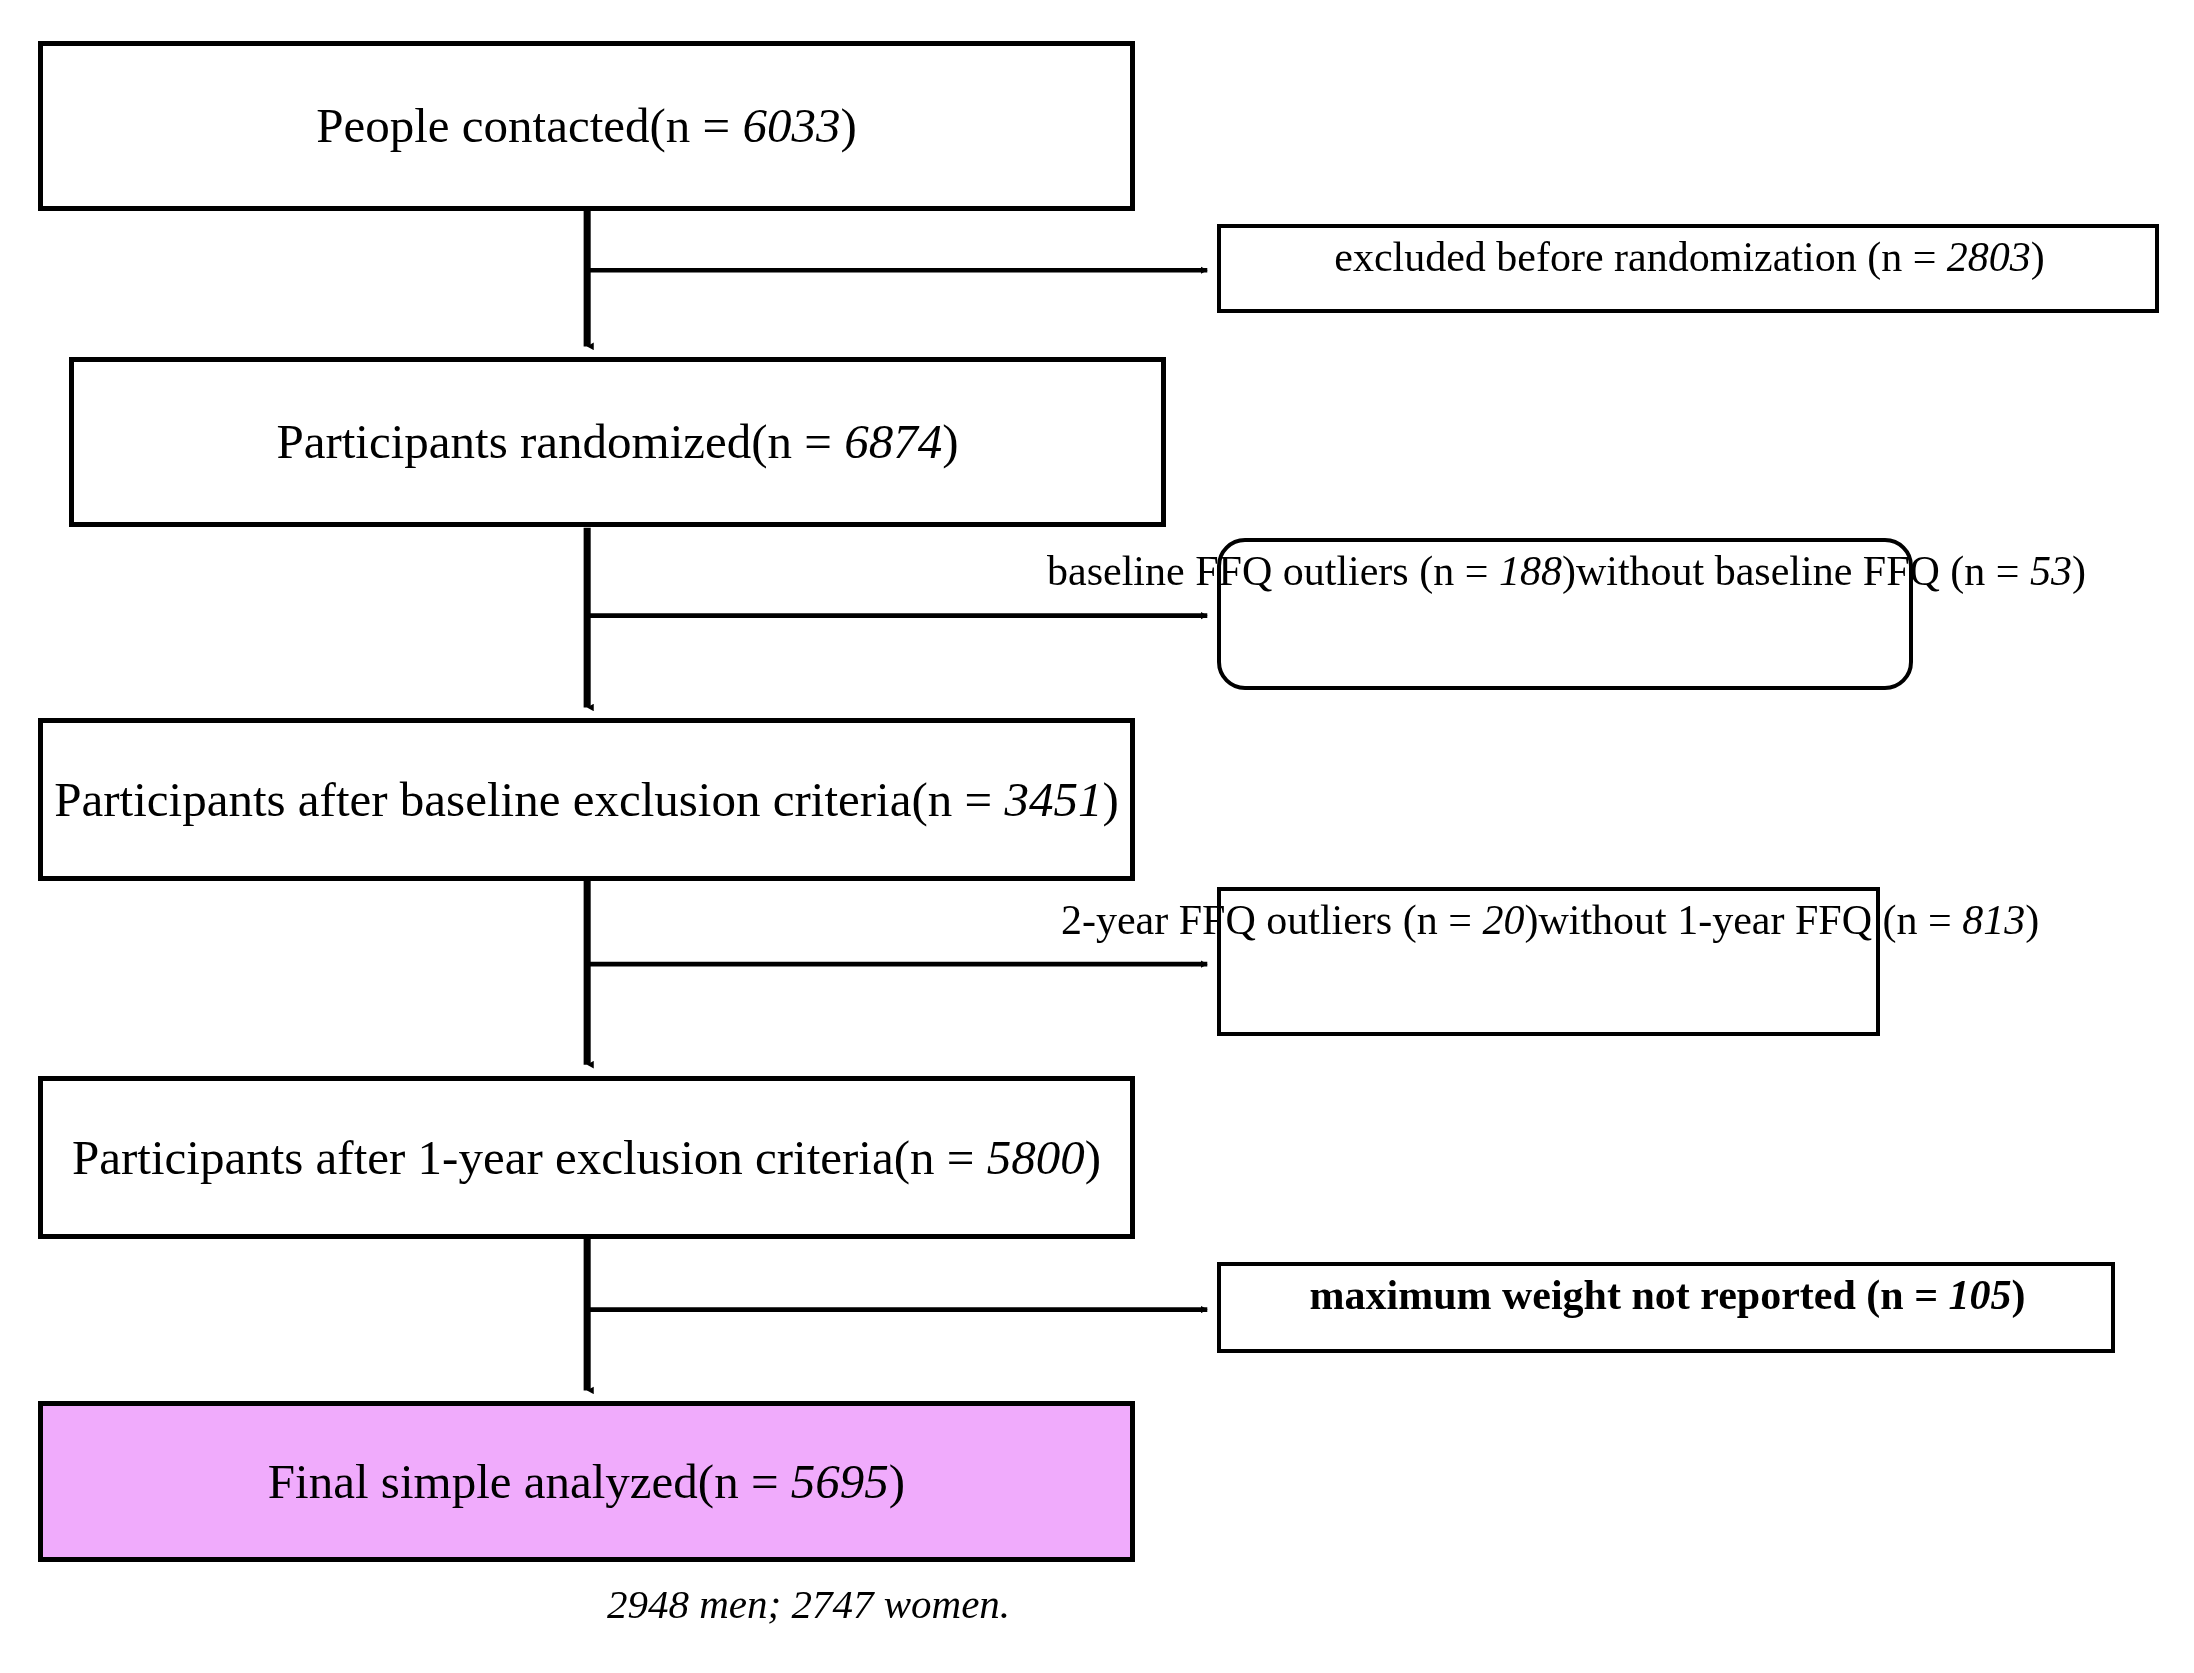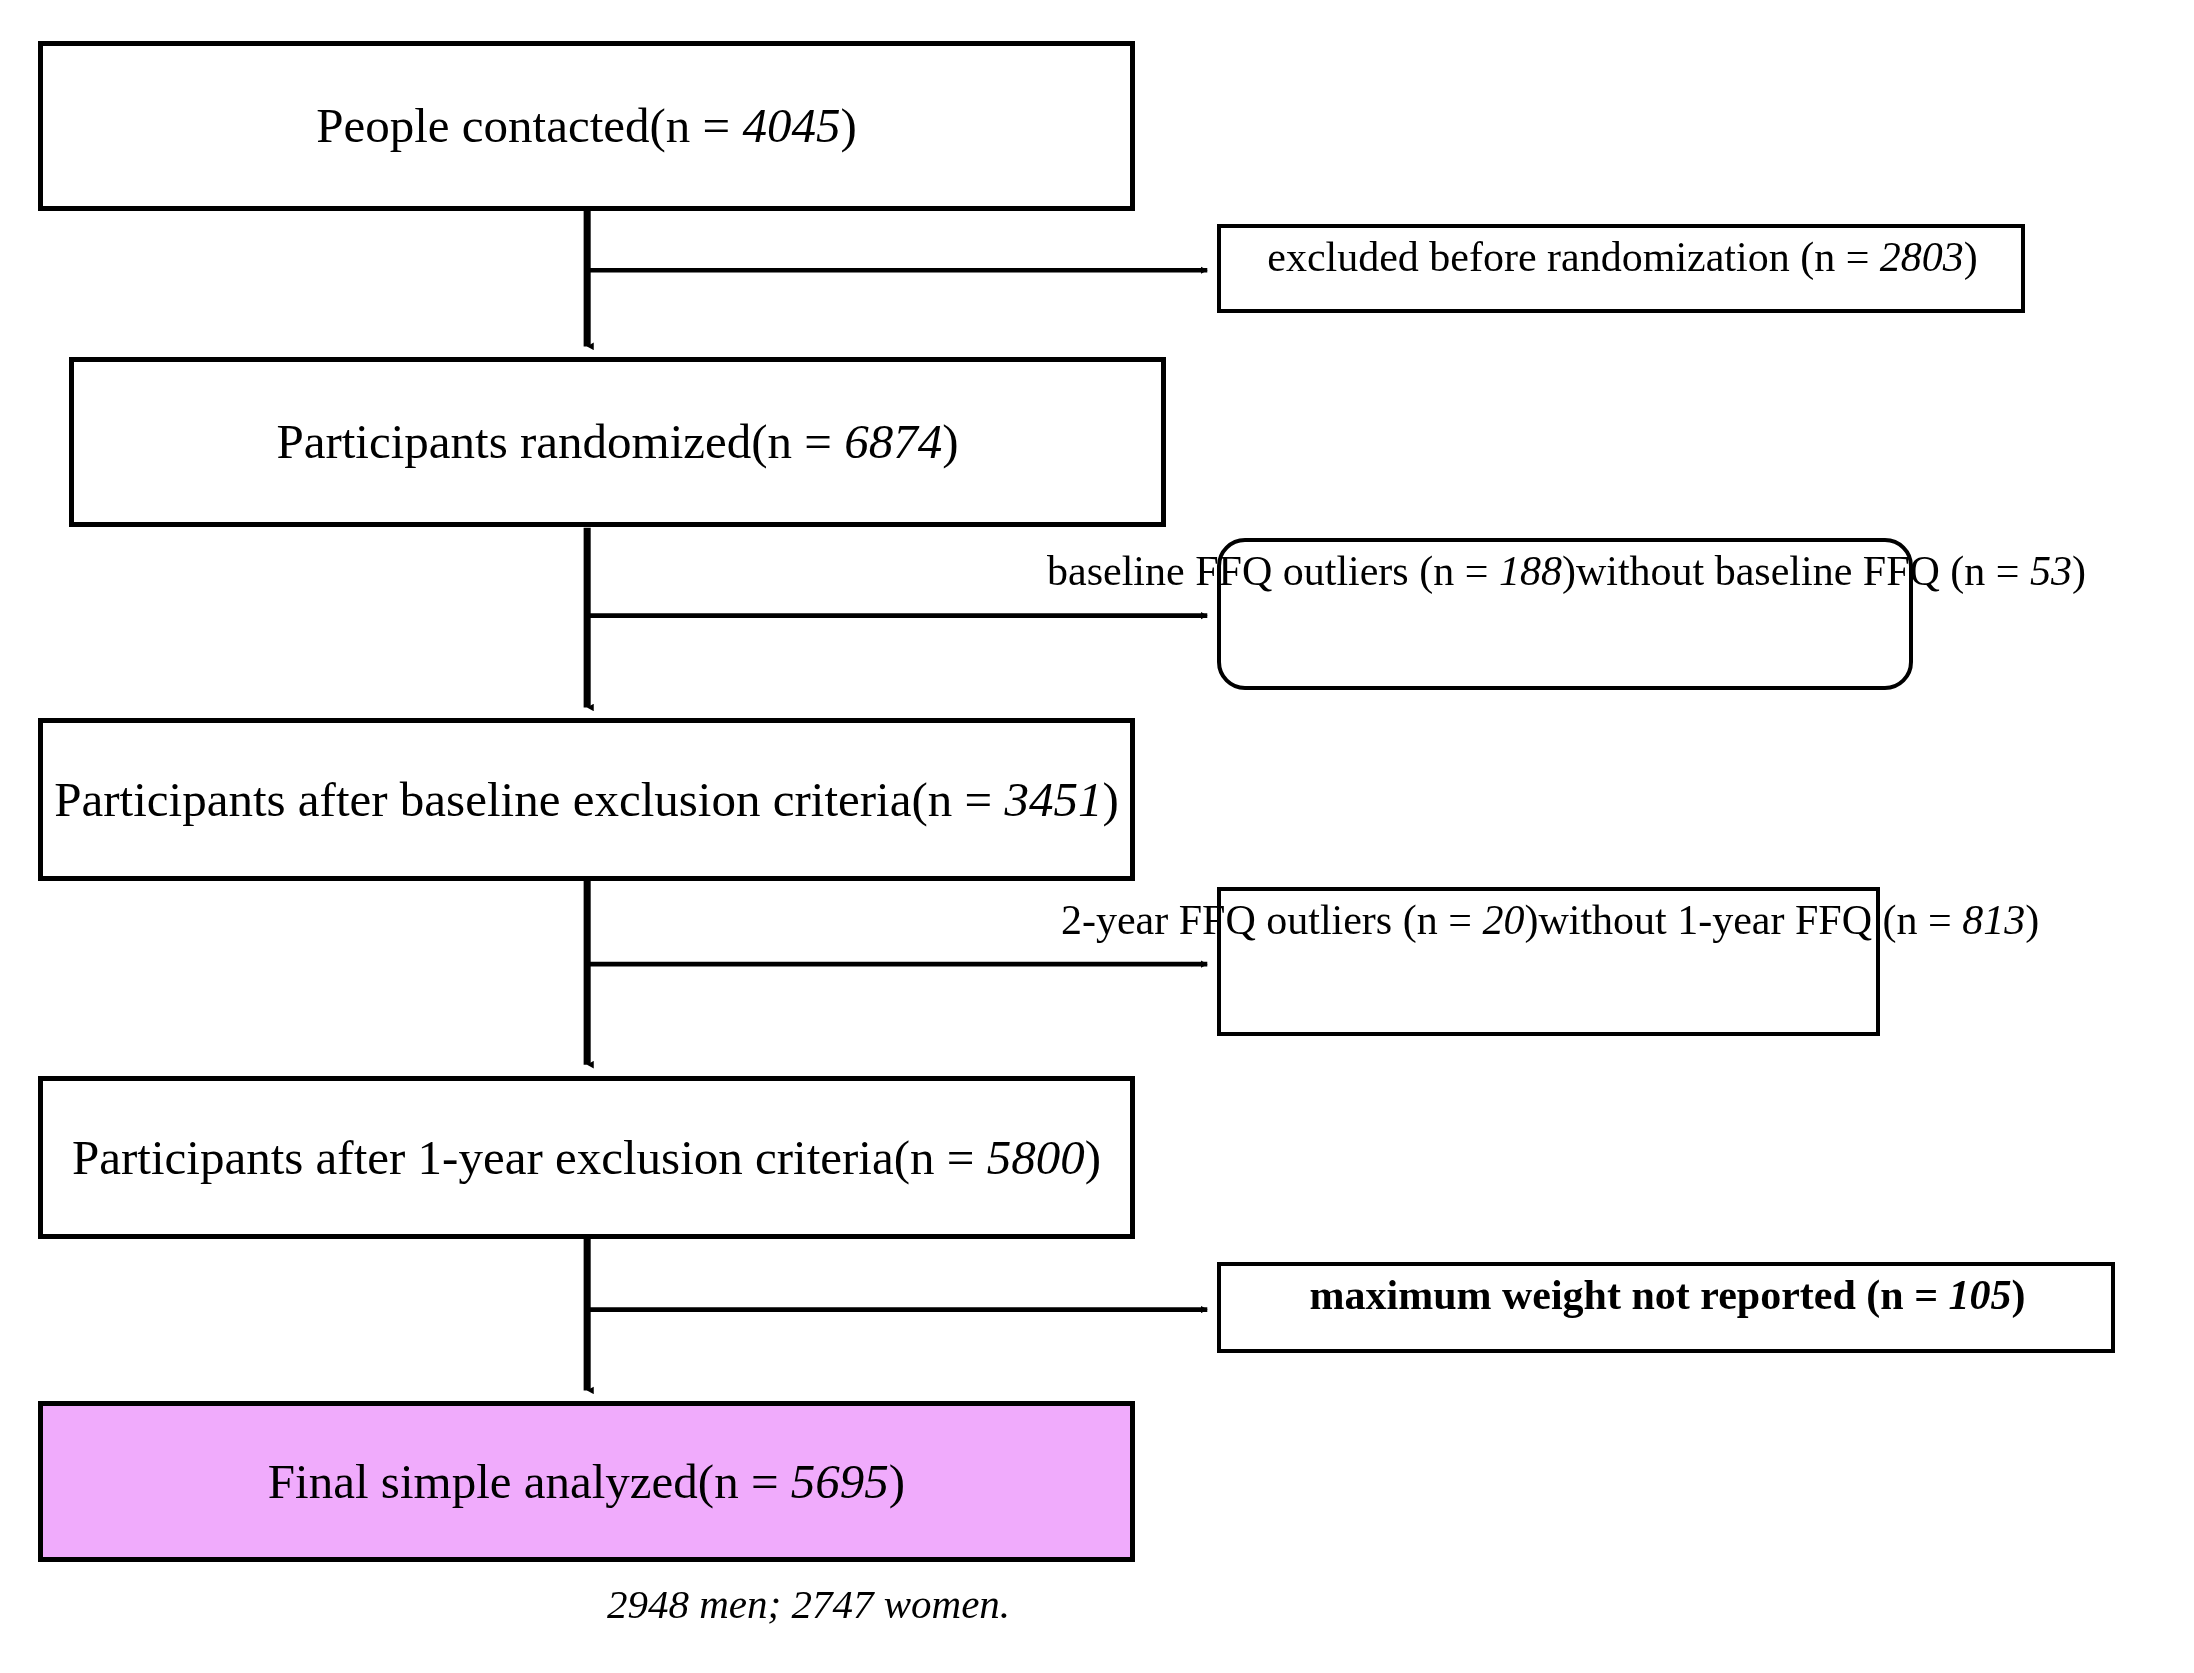--- a/index.html
+++ b/index.html
@@ -95,21 +95,21 @@
     <g stroke="#000000" stroke-width="6" fill="none">
       <line x1="748" y1="344" x2="1538" y2="344" marker-end="url(#arrowRight)"></line>
       <line x1="748" y1="784" x2="1538" y2="784" marker-end="url(#arrowRight)"></line>
       <line x1="748" y1="1228" x2="1538" y2="1228" marker-end="url(#arrowRight)"></line>
       <line x1="748" y1="1668" x2="1538" y2="1668" marker-end="url(#arrowRight)"></line>
     </g>
   </svg>
 
   <div class="node main-node" style="left:38px; top:41px; width:1097px; height:170px;">
     <div class="node-line">People contacted</div>
-    <div class="node-line"><span>(n = </span><span class="nval">4045</span><span>)</span></div>
+    <div class="node-line"><span>(n = </span><span class="nval">6033</span><span>)</span></div>
   </div>
 
   <div class="node main-node" style="left:38px; top:357px; width:1097px; height:170px;margin-left:31px;">
     <div class="node-line">Participants randomized</div>
     <div class="node-line"><span>(n = </span><span class="nval">6874</span><span>)</span></div>
   </div>
 
   <div class="node main-node" style="left:38px; top:718px; width:1097px; height:163px;">
     <div class="node-line">Participants after baseline exclusion criteria</div>
     <div class="node-line"><span>(n = </span><span class="nval">3451</span><span>)</span></div>
@@ -118,21 +118,21 @@
   <div class="node main-node" style="left:38px; top:1076px; width:1097px; height:163px;">
     <div class="node-line">Participants after 1-year exclusion criteria</div>
     <div class="node-line"><span>(n = </span><span class="nval">5800</span><span>)</span></div>
   </div>
 
   <div class="node main-node shaded" style="left:38px; top:1401px; width:1097px; height:161px;">
     <div class="node-line">Final simple analyzed</div>
     <div class="node-line"><span>(n = </span><span class="nval">5695</span><span>)</span></div>
   </div>
 
-  <div class="node side-node" style="left:1217px; top:224px; width:808px; height:89px;">
+  <div class="node side-node" style="left:1217px; top:224px; width:942px; height:89px;">
     <div class="node-line"><span>excluded before randomization (n = </span><span class="nval">2803</span><span>)</span></div>
   </div>
 
   <div class="node side-node" style="left:1217px; top:538px; width:696px; height:152px;border-radius:28px;">
     <div class="node-line"><span>baseline FFQ outliers (n = </span><span class="nval">188</span><span>)</span></div>
     <div class="node-line"><span>without baseline FFQ (n = </span><span class="nval">53</span><span>)</span></div>
   </div>
 
   <div class="node side-node" style="left:1217px; top:887px; width:663px; height:149px;">
     <div class="node-line"><span>2-year FFQ outliers (n = </span><span class="nval">20</span><span>)</span></div>

